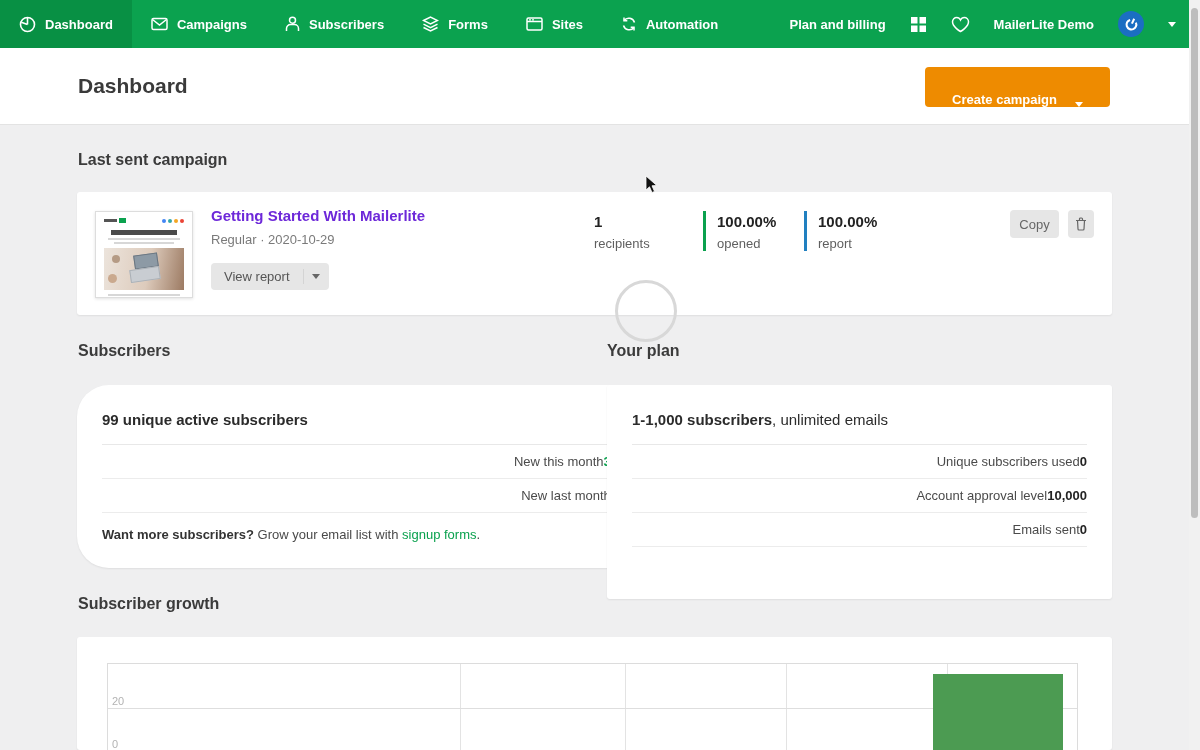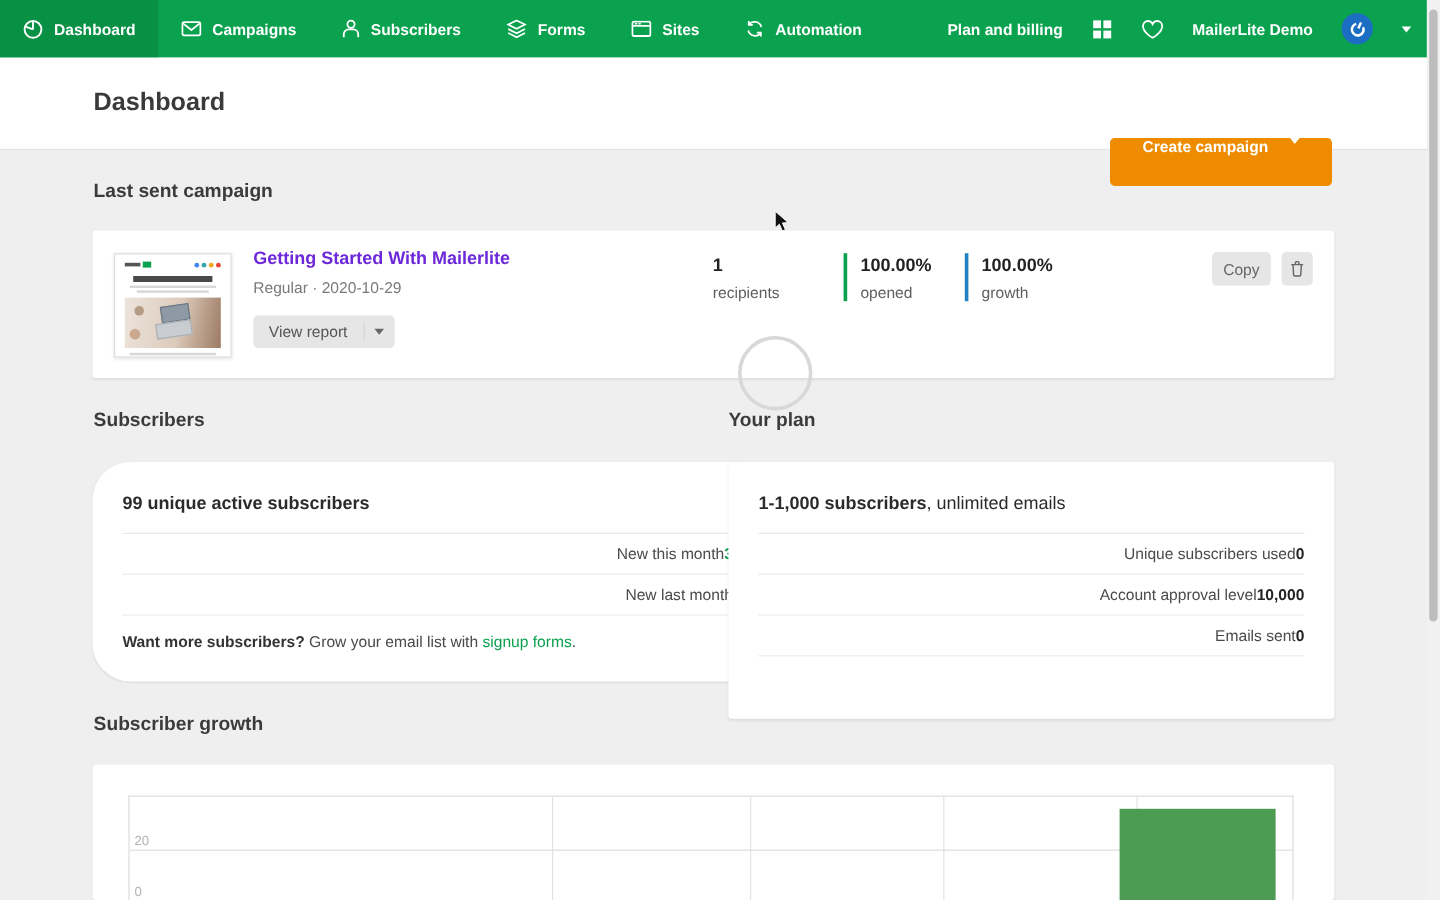--- a/index.html
+++ b/index.html
@@ -13,21 +13,21 @@
   .nav-item.active { background:#089044; }
   .nav-item svg { display:block; }
   .nav-right { position:absolute; right:24px; top:0; height:48px; display:flex; align-items:center; gap:24px; }
   .nav-link { color:#fff; font-size:13px; font-weight:bold; cursor:pointer; }
   .avatar { width:26px; height:26px; border-radius:50%; background:#1b6ec2; display:flex; align-items:center; justify-content:center; }
   .caret { width:0; height:0; border-left:4px solid transparent; border-right:4px solid transparent; border-top:5px solid #fff; }
 
   
   .header { position:absolute; left:0; top:48px; width:1200px; height:77px; background:#ffffff; border-bottom:1px solid #e3e3e3; }
   .page-title { position:absolute; left:78px; top:74px; font-size:21px; font-weight:bold; color:#3a3a3a; }
-  .btn-create { position:absolute; left:925px; top:67px; width:185px; height:40px; background:#ee8b00; border:none; border-radius:4px; color:#fff; font-size:13px; font-weight:bold; display:flex; align-items:flex-start; justify-content:center; gap:18px; cursor:pointer; font-family:inherit;margin-top:48px; }
+  .btn-create { position:absolute; left:925px; top:67px; width:185px; height:40px; background:#ee8b00; border:none; border-radius:4px; color:#fff; font-size:13px; font-weight:bold; display:flex; align-items:flex-end; justify-content:center; gap:18px; cursor:pointer; font-family:inherit; }
   .btn-create .caret { border-top-color:#fff; }
 
   .section-title { position:absolute; font-size:16px; font-weight:bold; color:#3b3b3b; }
 
   
   .campaign-card { position:absolute; left:77px; top:192px; width:1035px; height:123px; background:#fff; border-radius:3px; box-shadow:0 1px 2px rgba(0,0,0,.07); }
   .thumb { position:absolute; left:18px; top:19px; width:98px; height:87px; background:#fff; border:1px solid #ddd; box-shadow:0 1px 3px rgba(0,0,0,.12); padding:6px 8px; }
   .thumb-top { display:flex; justify-content:space-between; align-items:center; margin-bottom:7px; }
   .thumb-logo { display:flex; align-items:center; gap:2px; }
   .thumb-logo .t1 { width:13px; height:3px; background:#555; }
@@ -211,21 +211,21 @@
     <div class="stat stat0">
       <div class="v">1</div>
       <div class="l">recipients</div>
     </div>
     <div class="stat stat1" style="border-left: 3px solid rgb(10, 161, 78);">
       <div class="v">100.00%</div>
       <div class="l">opened</div>
     </div>
     <div class="stat stat2" style="border-left: 3px solid rgb(33, 128, 192);">
       <div class="v">100.00%</div>
-      <div class="l">growth</div>
+      <div class="l">report</div>
     </div>
 
     <button class="btn-copy">Copy</button>
     <button class="btn-trash">
       <svg width="12" height="14" viewBox="0 0 12 14">
           <path d="M1 3.5 H11 M4.5 3.5 V2 a1 1 0 0 1 1-1 h1 a1 1 0 0 1 1 1 V3.5 M2.5 3.5 L3 12 a1 1 0 0 0 1 1 h4 a1 1 0 0 0 1-1 L9.5 3.5" fill="none" stroke="#666" stroke-width="1.2"></path>
         </svg>
     </button>
   </div>
 

